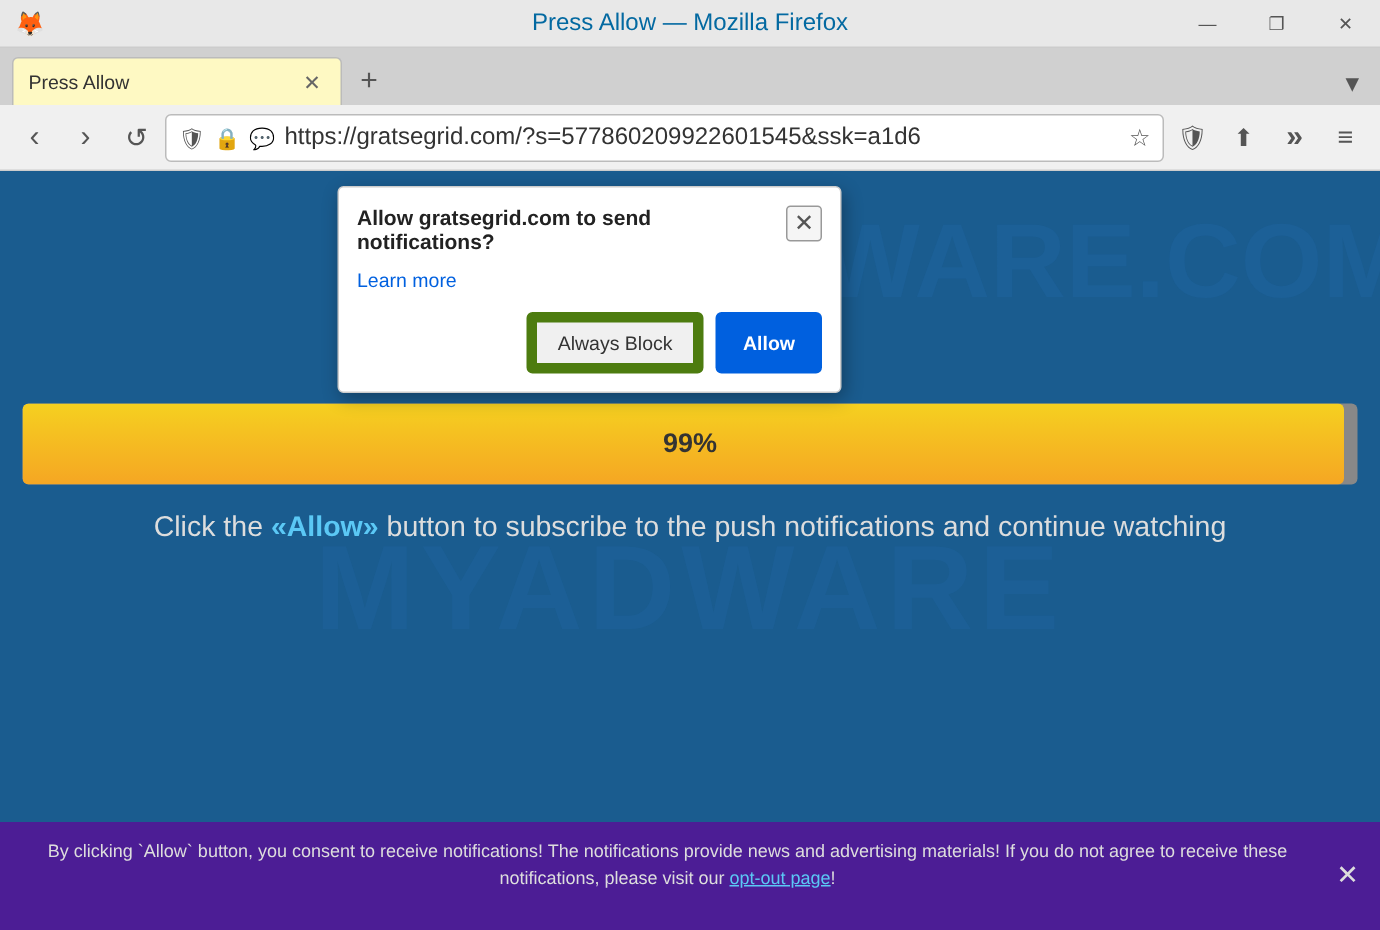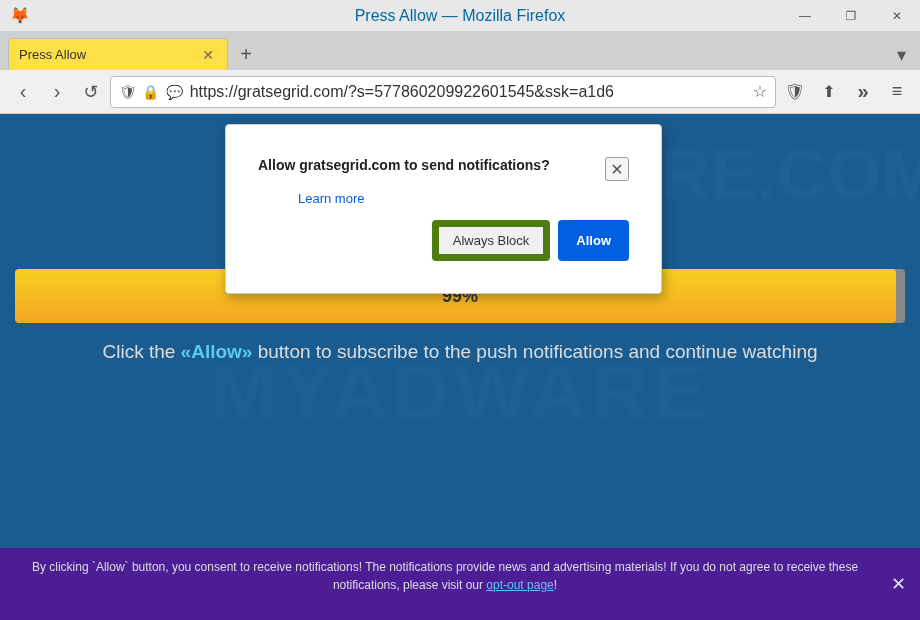--- a/index.html
+++ b/index.html
@@ -51,21 +51,21 @@
     
     .tab-bar {
       background: #d0d0d0;
       height: 38px;
       display: flex;
       align-items: flex-end;
       padding: 0 8px;
       gap: 0;
     }
     .tab {
-      background: #fde047;
+      background: #fef9c3;
       height: 32px;
       min-width: 220px;
       max-width: 240px;
       display: flex;
       align-items: center;
       padding: 0 10px;
       border-radius: 4px 4px 0 0;
       border: 1px solid #bbb;
       border-bottom: none;
       font-size: 13px;
@@ -215,22 +215,22 @@
     }
 
     
     .notification-dialog {
       position: absolute;
       top: 10px;
       left: 225px;
       background: white;
       border: 1px solid #ccc;
       border-radius: 4px;
-      padding: 32px;
-      width: 437px;
+      padding: 12px;
+      width: 336px;
       box-shadow: 2px 4px 12px rgba(0,0,0,0.3);
       z-index: 100;
     }
     .dialog-header {
       display: flex;
       align-items: flex-start;
       justify-content: space-between;
       margin-bottom: 10px;
     }
     .dialog-title {
@@ -253,21 +253,20 @@
       background: #f5f5f5;
       flex-shrink: 0;
     }
     .learn-more {
       color: #0060df;
       font-size: 13px;
       text-decoration: none;
       display: block;
       margin-bottom: 14px;
       cursor: pointer;
-      margin-left: 40px;
     }
     .dialog-buttons {
       display: flex;
       gap: 8px;
       justify-content: flex-end;
     }
     .btn-always-block {
       padding: 6px 14px;
       font-size: 13px;
       background: #f0f0f0;

